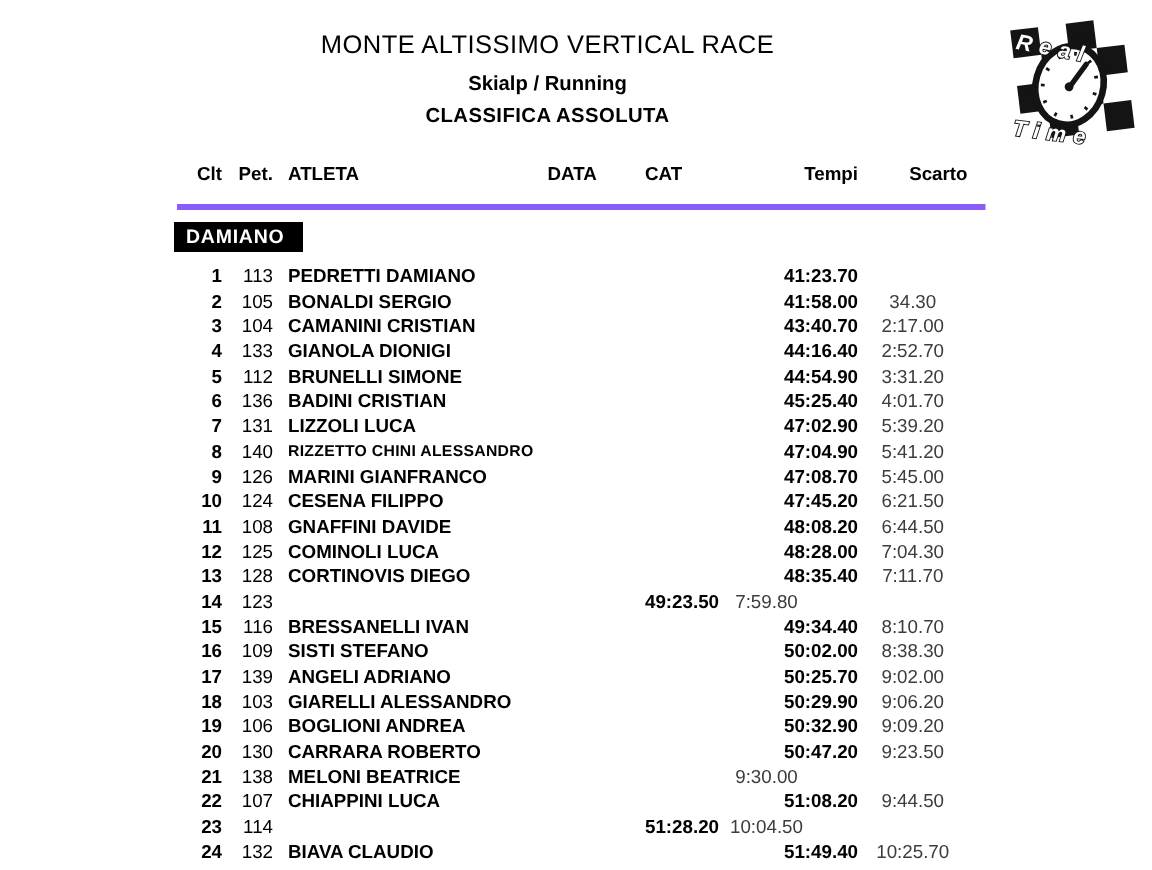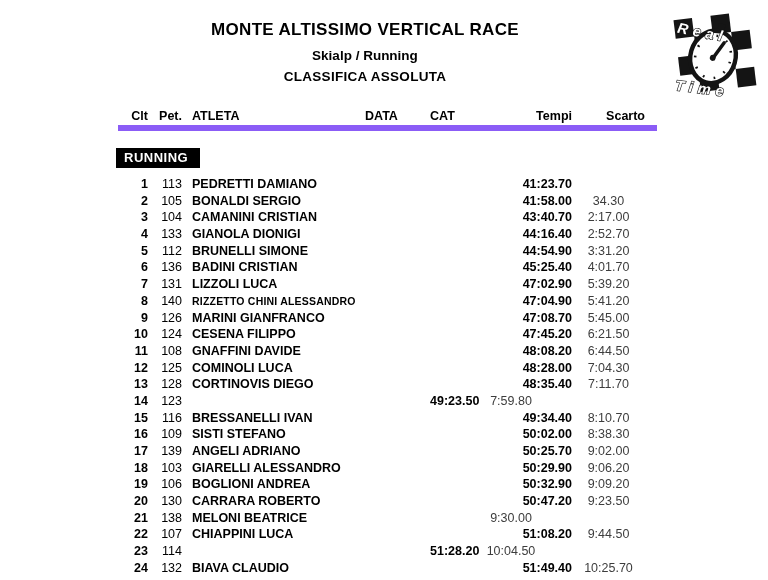--- a/index.html
+++ b/index.html
@@ -5,42 +5,42 @@
   html, body { margin: 0; padding: 0; }
   body {
     width: 768px; height: 580px; overflow: hidden;
     background: #ffffff; color: #000;
     font-family: "Liberation Sans", sans-serif;
   }
   .doc { position: relative; width: 768px; height: 580px; background: #fff; }
 
   
   .titles { position: absolute; top: 0; left: 0; width: 730px; text-align: center; }
-  .title   { margin-top: 20px; font-size: 17px;   font-weight: bold; letter-spacing: .3px; }
+  .title   { margin-top: 20px; font-size: 17px;   font-weight: normal; letter-spacing: .3px; }
   .subtitle{ margin-top: 8px;  font-size: 13.5px; font-weight: bold; }
   .subtitle2{margin-top: 6px;  font-size: 13.5px; font-weight: bold; letter-spacing: .3px; }
 
   
   .logo { position: absolute; left: 664px; top: 6px; width: 98px; height: 94px; }
   .logo text {
     font-family: "Liberation Sans", sans-serif;
     font-style: italic; font-weight: bold; font-size: 15px;
     fill: #fff; stroke: #141414; stroke-width: 1.3px; paint-order: stroke;
     letter-spacing: 5px;
   }
 
   
   .table-head, .row {
     display: grid;
     grid-template-columns: 30px 34px 183px 65px 32px 110px 85px;
   }
   .table-head {
     position: absolute; left: 118px; top: 109px; width: 539px;
     font-weight: bold; font-size: 12.5px; line-height: 15px;
-    padding-bottom: 1px; border-bottom: 6px solid #8b5cf6;
+    padding-bottom: 12px; border-bottom: 4px solid #8b5cf6;
   }
   .table-head .clt    { text-align: right; }
   .table-head .pet    { text-align: right; }
   .table-head .atleta { padding-left: 10px; }
   .table-head .tempi  { text-align: right; }
   .table-head .scarto { text-align: right; padding-right: 12px; }
 
   .running-badge {
     position: absolute; left: 116px; top: 148px;
     background: #000; color: #fff;
@@ -93,21 +93,21 @@
   <div class="table-head">
     <div class="clt">Clt</div>
     <div class="pet">Pet.</div>
     <div class="atleta">ATLETA</div>
     <div class="data">DATA</div>
     <div class="cat">CAT</div>
     <div class="tempi">Tempi</div>
     <div class="scarto">Scarto</div>
   </div>
 
-  <div class="running-badge">RUNNING</div>
+  <div class="running-badge">DAMIANO</div>
 
   <div class="rows">
     <div class="row">
       <div class="clt">1</div>
       <div class="pet">113</div>
       <div class="atleta">PEDRETTI DAMIANO</div>
       <div class="data"></div>
       <div class="cat"></div>
       <div class="tempi">41:23.70</div>
       <div class="scarto"></div>

